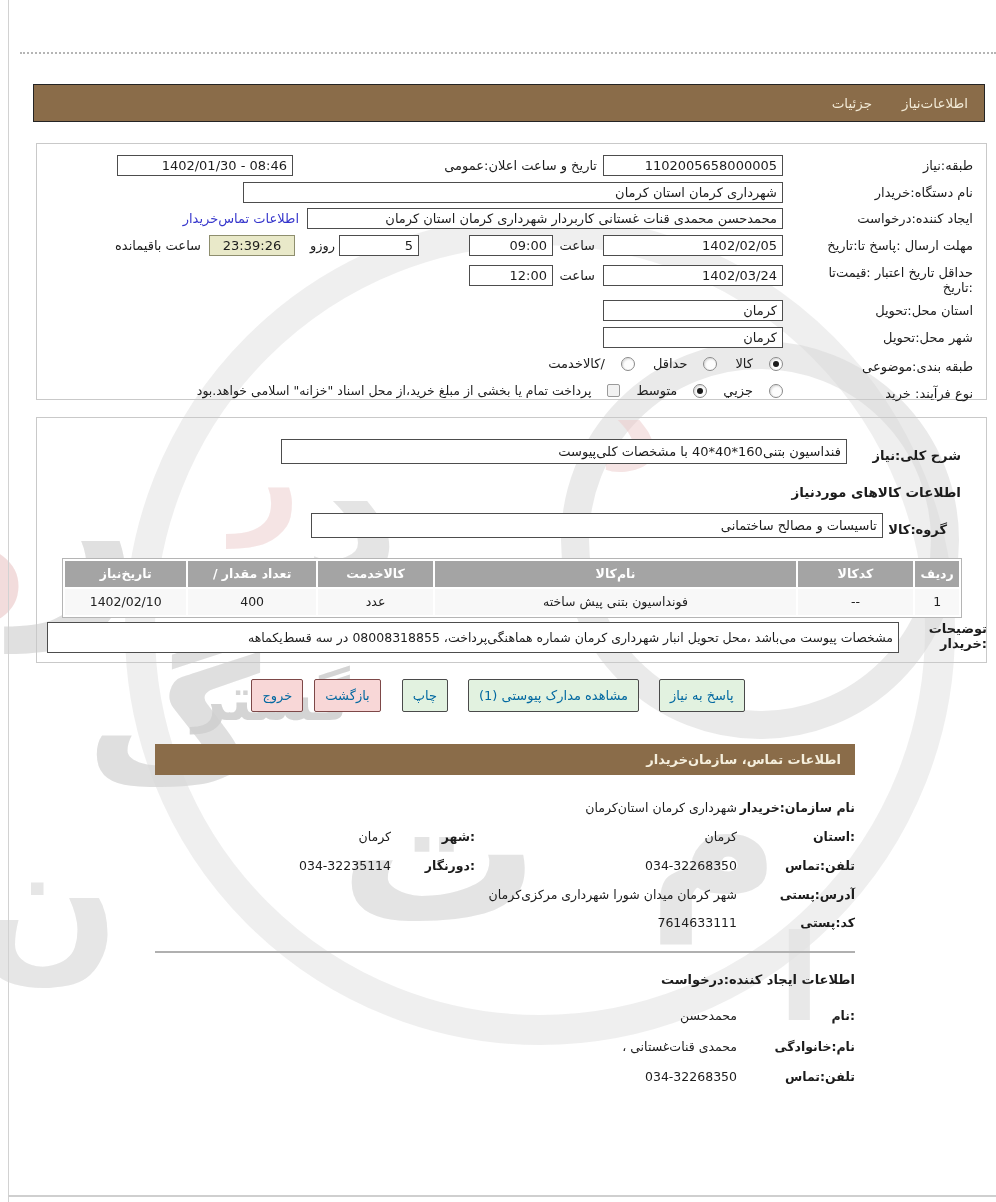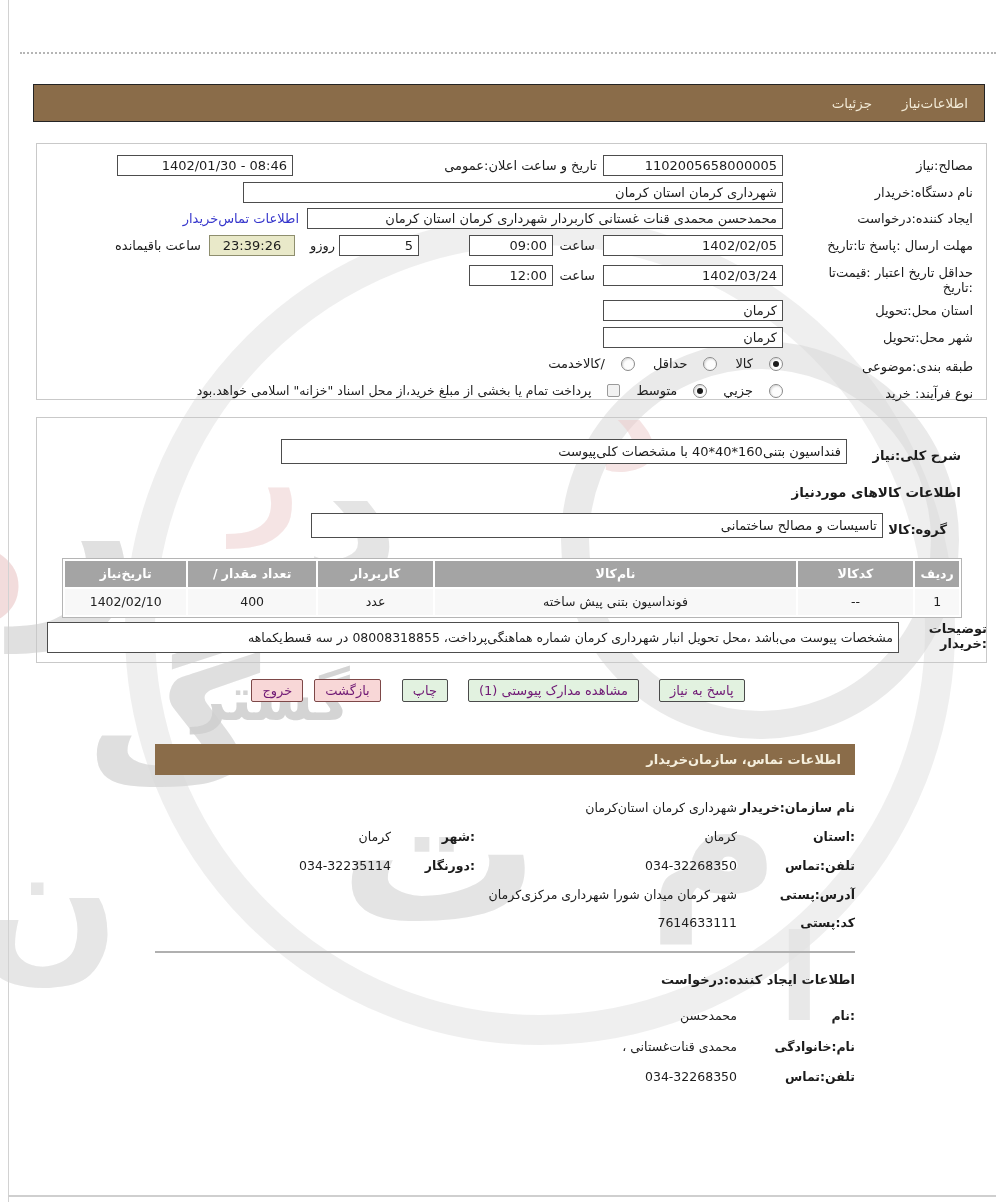--- a/index.html
+++ b/index.html
@@ -40,22 +40,22 @@
   .bold{font-weight:bold}
   .tbl{background:#fff;border:1px solid #b5b5b5;padding:2px}
   .trow{display:flex;direction:rtl;gap:2px}
   .trow + .trow{margin-top:2px}
   .tcell{height:26px;line-height:26px;text-align:center;overflow:hidden;white-space:nowrap}
   .th{background:#a4a4a4;color:#fff;font-weight:bold;font-size:12.5px}
   .td{background:#f8f8f8;font-size:12.5px;color:#222}
   .c0{width:44px}.c1{width:116px}.c2{width:362px}.c3{width:116px}.c4{width:128px}.c5{width:122px}
   .btnrow{position:absolute;left:0;right:0;top:679px;display:flex;direction:rtl;
           justify-content:center;align-items:center}
-  .btn{height:23px;border:1px solid #4a4a4a;border-radius:2px;font-size:13px;
-       font-family:inherit;padding:0 10px;cursor:pointer;color:#701a75;line-height:20px}
+  .btn{height:33px;border:1px solid #4a4a4a;border-radius:2px;font-size:13px;
+       font-family:inherit;padding:0 10px;cursor:pointer;color:#0369a1;line-height:20px}
   .btn.green{background:#e2f2e0}
   .btn.pink{background:#f8d7d7;border-color:#7d4848}
   .m20{margin-left:20px}.m35{margin-left:20px}.m21{margin-left:21px}.m11{margin-left:11px}
   .cheader{position:absolute;left:155px;top:744px;width:700px;height:31px;background:#8a6c49;
            color:#f5efdd;font-weight:bold;line-height:31px;padding-right:14px;font-size:13px}
   .crow{position:absolute;left:155px;width:700px;height:20px;display:flex;direction:rtl;
         font-size:12.5px;align-items:center}
   .c-label{width:118px;font-weight:bold;text-align:right}
   .c-value{width:262px;text-align:right;padding-left:28px}
   .c-label2{width:84px;font-weight:bold;text-align:right}
@@ -89,21 +89,21 @@
     <div class="dotline"></div>
 
     <div class="tabbar">
       <span class="tab">اطلاعات‌نیاز</span>
       <span class="tab">جزئیات</span>
     </div>
 
     <div class="panel" id="box1">
 
       <div class="row" style="top:11px">
-        <span class="lbl" style="right:13px;width:188px">مصالح:نیاز</span>
+        <span class="lbl" style="right:13px;width:188px">طبقه:نیاز</span>
         <span class="fld" style="right:203px;width:180px">1102005658000005</span>
         <span class="lbl" style="right:389px;width:172px">تاریخ و ساعت اعلان:عمومی</span>
         <span class="fld" style="right:693px;width:176px">08:46 - 1402/01/30</span>
       </div>
 
       <div class="row" style="top:38px">
         <span class="lbl" style="right:13px;width:188px">نام دستگاه:خریدار</span>
         <span class="fld" style="right:203px;width:540px">شهرداری کرمان استان کرمان</span>
       </div>
 
@@ -185,21 +185,21 @@
       <span class="lbl bold" style="position:absolute;top:64px;right:25px;font-size:13.5px">اطلاعات کالاهای موردنیاز</span>
 
       <span class="lbl bold" style="position:absolute;top:101px;right:39px">گروه:کالا</span>
       <span class="fld big" style="position:absolute;top:95px;right:103px;width:572px">تاسیسات و مصالح ساختمانی</span>
 
       <div class="tbl" style="position:absolute;top:140px;right:24px;width:900px">
         <div class="trow">
           <span class="tcell th c0">ردیف</span>
           <span class="tcell th c1">کدکالا</span>
           <span class="tcell th c2">نام‌کالا</span>
-          <span class="tcell th c3">کاربردار</span>
+          <span class="tcell th c3">کالاخدمت</span>
           <span class="tcell th c4">تعداد مقدار /</span>
           <span class="tcell th c5">تاریخ‌نیاز</span>
         </div>
         <div class="trow">
           <span class="tcell td c0">1</span>
           <span class="tcell td c1">--</span>
           <span class="tcell td c2">فونداسیون بتنی پیش ساخته</span>
           <span class="tcell td c3">عدد</span>
           <span class="tcell td c4">400</span>
           <span class="tcell td c5">1402/02/10</span>

